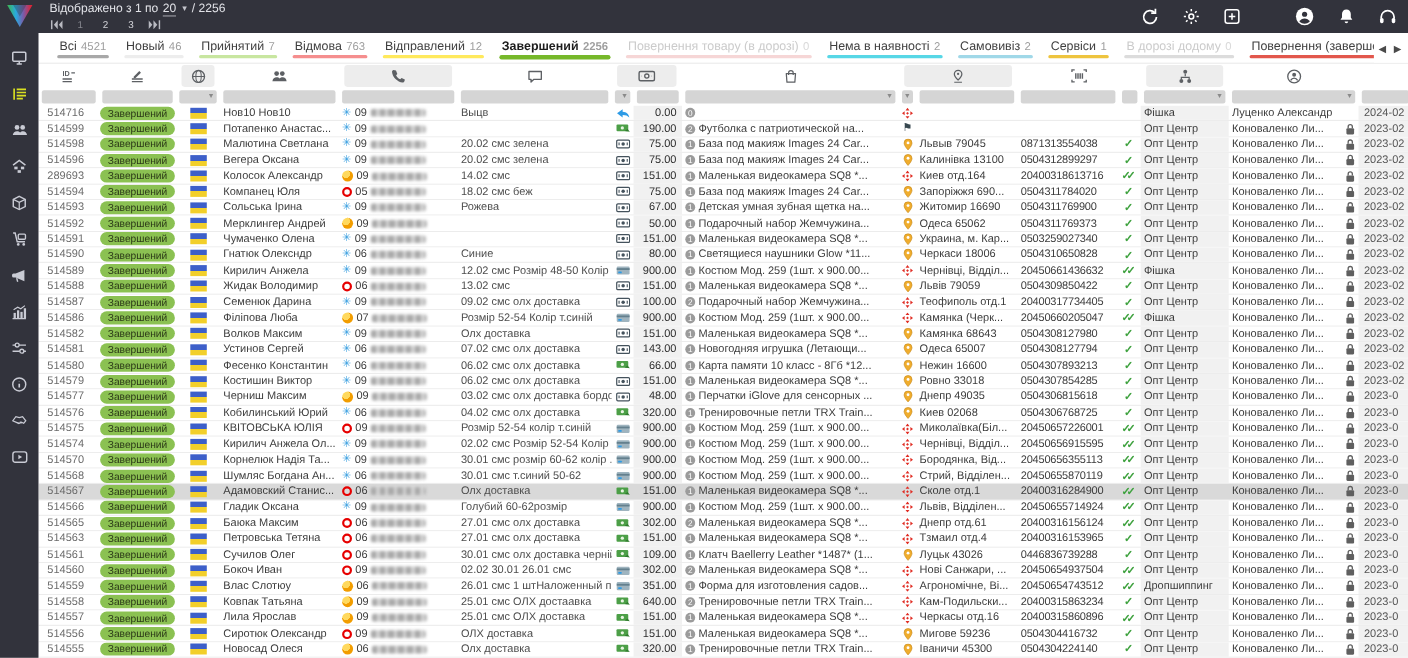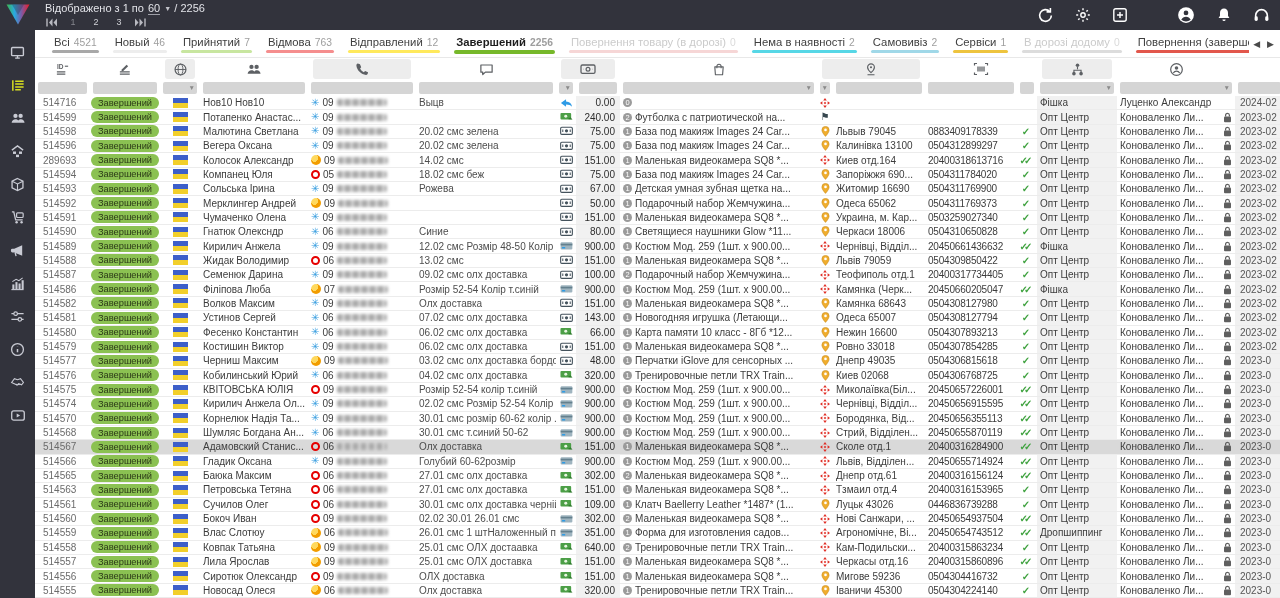--- a/index.html
+++ b/index.html
@@ -109,21 +109,21 @@
         <stop offset=".65" stop-color="#7b5aa6"></stop>
             <stop offset="1" stop-color="#ed1c24"></stop>
       </linearGradient>
         </defs>
       <path d="M1.5 1.5h23L13 21.5z" fill="url(#lg)"></path>
       <path d="M7 1.5h12L13 12z" fill="#32333c" opacity=".35"></path>
     </svg>
   </span>
   <div class="tb-info">
     <span>Відображено з 1 по</span>
-    <span class="pagesize">60</span>
+    <span class="pagesize">20</span>
     <span class="caret">▼</span>
     <span>/ 2256</span>
   </div>
   <div class="tb-pages">
       <span class="skipic">
         <svg width="11" height="9" viewBox="0 0 11 9">
           <path d="M1 .5v8" stroke="currentColor" stroke-width="1.4"></path>
           <path d="M6.5.5L3 4.5l3.5 4zM11 .5L7.5 4.5l3.5 4z" fill="currentColor"></path>
         </svg>
       </span>
@@ -560,21 +560,21 @@
         <div class="cell c-comment"></div>
         <div class="cell c-pay">
           <span>
             <svg width="13" height="10" viewBox="0 0 14 10">
               <rect x=".5" y=".8" width="11.5" height="6.8" rx="1" fill="#4c9f47"></rect>
               <circle cx="6.2" cy="4.2" r="1.6" fill="#e8f5e2"></circle>
               <path d="M8.5 7.2l5 .8-2.2-2.6z" fill="#2f7a2d"></path>
             </svg>
           </span>
         </div>
-        <div class="cell c-amount bgcol">240.00</div>
+        <div class="cell c-amount bgcol">190.00</div>
         <div class="cell c-product">
           <span class="qty">2</span>
           <span class="ptext">Футболка с патриотической на...</span>
         </div>
         <div class="cell c-ship">
           <span class="flagic">⚑</span>
         </div>
         <div class="cell c-city"></div>
         <div class="cell c-ttn"></div>
         <div class="cell c-check"></div>
@@ -621,21 +621,21 @@
         </div>
         <div class="cell c-ship">
           <span>
             <svg width="9" height="11" viewBox="0 0 9 11">
               <path d="M4.5.4A3.6 3.6 0 00.9 4c0 2.6 3.6 6.4 3.6 6.4S8.1 6.6 8.1 4A3.6 3.6 0 004.5.4z" fill="#f0ad2d" stroke="#c8891a" stroke-width=".6"></path>
               <circle cx="4.5" cy="3.9" r="1.3" fill="#fff"></circle>
             </svg>
           </span>
         </div>
         <div class="cell c-city">Львыв 79045</div>
-        <div class="cell c-ttn">0883409178339</div>
+        <div class="cell c-ttn">0871313554038</div>
         <div class="cell c-check">✓</div>
         <div class="cell c-source bgcol">Опт Центр</div>
         <div class="cell c-manager">
           <span class="mtext">Коноваленко Ли...</span>
           <span class="lockic">
             <svg width="9" height="11" viewBox="0 0 9 11">
               <rect x="1" y="4.6" width="7" height="5.6" rx="1" fill="#5f5f5f"></rect>
               <path d="M2.6 4.6V3.2a1.9 1.9 0 013.8 0v1.4" fill="none" stroke="#5f5f5f" stroke-width="1.2"></path>
             </svg>
           </span>

